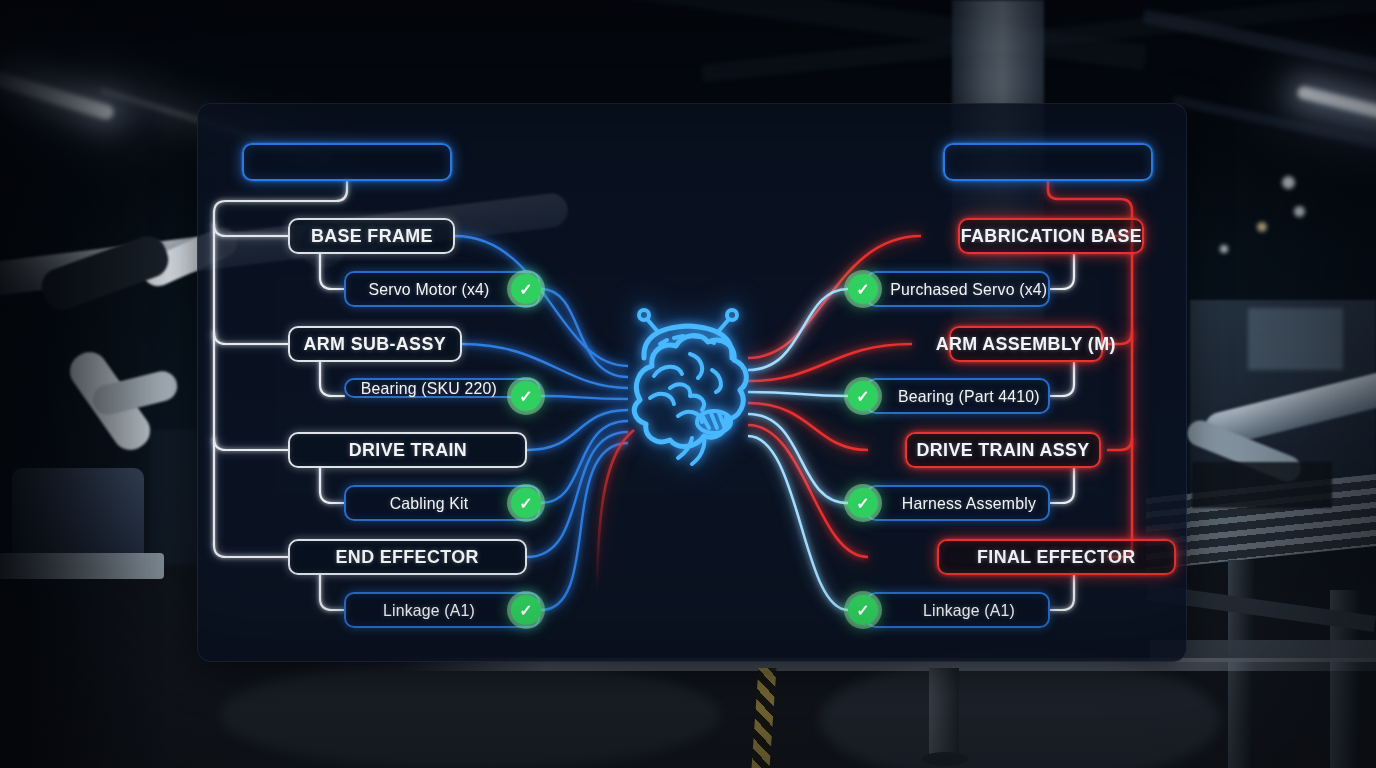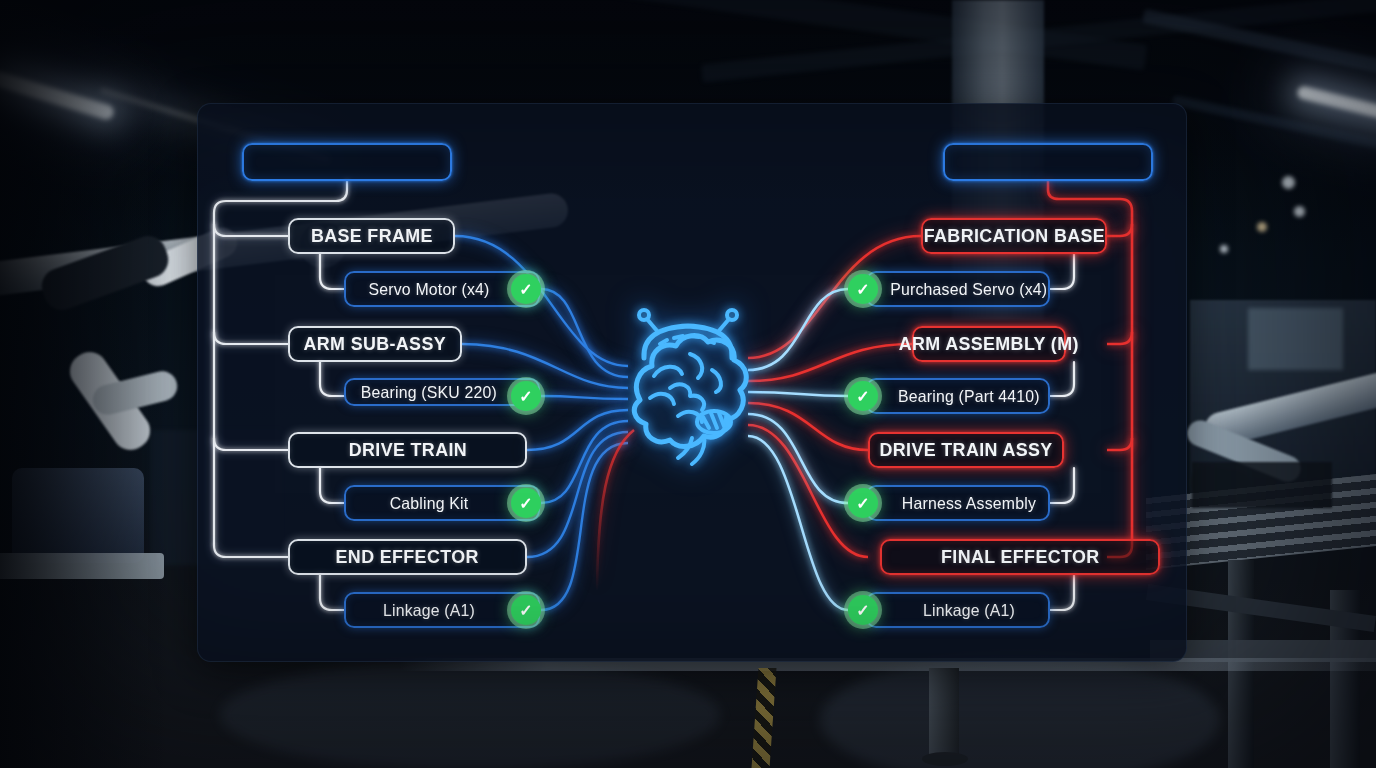--- a/index.html
+++ b/index.html
@@ -43,21 +43,21 @@
   .brain-g{filter:drop-shadow(0 0 5px rgba(60,170,255,.9)) drop-shadow(0 0 14px rgba(40,140,255,.55));}
 
   
   .node{position:absolute;display:flex;align-items:center;justify-content:center;
         border-radius:10px;color:#f2f5f8;}
   .hdr{border:2.5px solid var(--header-outline);background:rgba(8,18,36,.55);
        box-shadow:0 0 14px rgba(47,130,240,.75),0 0 3px rgba(47,130,240,.9),inset 0 0 12px rgba(47,130,240,.25);}
   .parentL{border:2px solid var(--parent-outline);background:rgba(8,16,30,.55);
        box-shadow:0 0 9px rgba(220,230,240,.4),inset 0 0 6px rgba(220,230,240,.12);}
   .parentR{border:2.5px solid var(--red-outline);background:rgba(22,10,16,.5);
-       box-shadow:0 0 15px rgba(231,51,49,.65),0 0 4px rgba(231,51,49,.8),inset 0 0 10px rgba(231,51,49,.22);}
+       box-shadow:0 0 15px rgba(231,51,49,.65),0 0 4px rgba(231,51,49,.8),inset 0 0 10px rgba(231,51,49,.22);margin-left:37px;}
   .childB{border:2px solid var(--child-outline);background:rgba(8,18,36,.62);
        box-shadow:0 0 10px rgba(42,108,201,.55),inset 0 0 8px rgba(42,108,201,.2);}
   .plabel{display:inline-block;transform:scaleX(.94);font-size:19px;font-weight:bold;
           letter-spacing:.4px;text-shadow:0 0 6px rgba(255,255,255,.3);white-space:nowrap;}
   .clabel{display:inline-block;transform:scaleX(.96);font-size:16.5px;font-weight:normal;
           letter-spacing:.2px;text-shadow:0 0 5px rgba(255,255,255,.25);white-space:nowrap;}
   .padR{padding-right:26px;}
   .padL{padding-left:22px;}
 
   .check{position:absolute;width:30px;height:30px;border-radius:50%;background:var(--green-check);
@@ -226,21 +226,21 @@
   <div class="node childB padR" style="left:344px;top:271px;width:196px;height:36px;">
     <span class="clabel">Servo Motor (x4)</span>
   </div>
   <div class="check" style="left:511px;top:274px;">
     <span>✓</span>
   </div>
 
   <div class="node parentL" style="left:288px;top:326px;width:174px;height:36px;">
     <span class="plabel">ARM SUB-ASSY</span>
   </div>
-  <div class="node childB padR" style="left:344px;top:378px;width:196px;height:28px;">
+  <div class="node childB padR" style="left:344px;top:378px;width:196px;height:20px;">
     <span class="clabel">Bearing (SKU 220)</span>
   </div>
   <div class="check" style="left:511px;top:381px;">
     <span>✓</span>
   </div>
 
   <div class="node childB padR" style="left:344px;top:485px;width:196px;height:36px;">
     <span class="clabel">Cabling Kit</span>
   </div>
   <div class="node parentL" style="left:288px;top:432px;width:239px;height:36px;">
@@ -287,21 +287,21 @@
   <div class="node parentR" style="left:868px;top:432px;width:196px;height:36px;">
     <span class="plabel">DRIVE TRAIN ASSY</span>
   </div>
   <div class="node childB padL" style="left:866px;top:485px;width:184px;height:36px;justify-content:center;">
     <span class="clabel">Harness Assembly</span>
   </div>
   <div class="check" style="left:848px;top:488px;">
     <span>✓</span>
   </div>
 
-  <div class="node parentR" style="left:880px;top:539px;width:280px;height:36px;">
+  <div class="node parentR" style="left:900px;top:539px;width:239px;height:36px;">
     <span class="plabel">FINAL EFFECTOR</span>
   </div>
   <div class="node childB padL" style="left:866px;top:592px;width:184px;height:36px;">
     <span class="clabel">Linkage (A1)</span>
   </div>
   <div class="check" style="left:848px;top:595px;">
     <span>✓</span>
   </div>
 
   <div class="abs vignette"></div>

